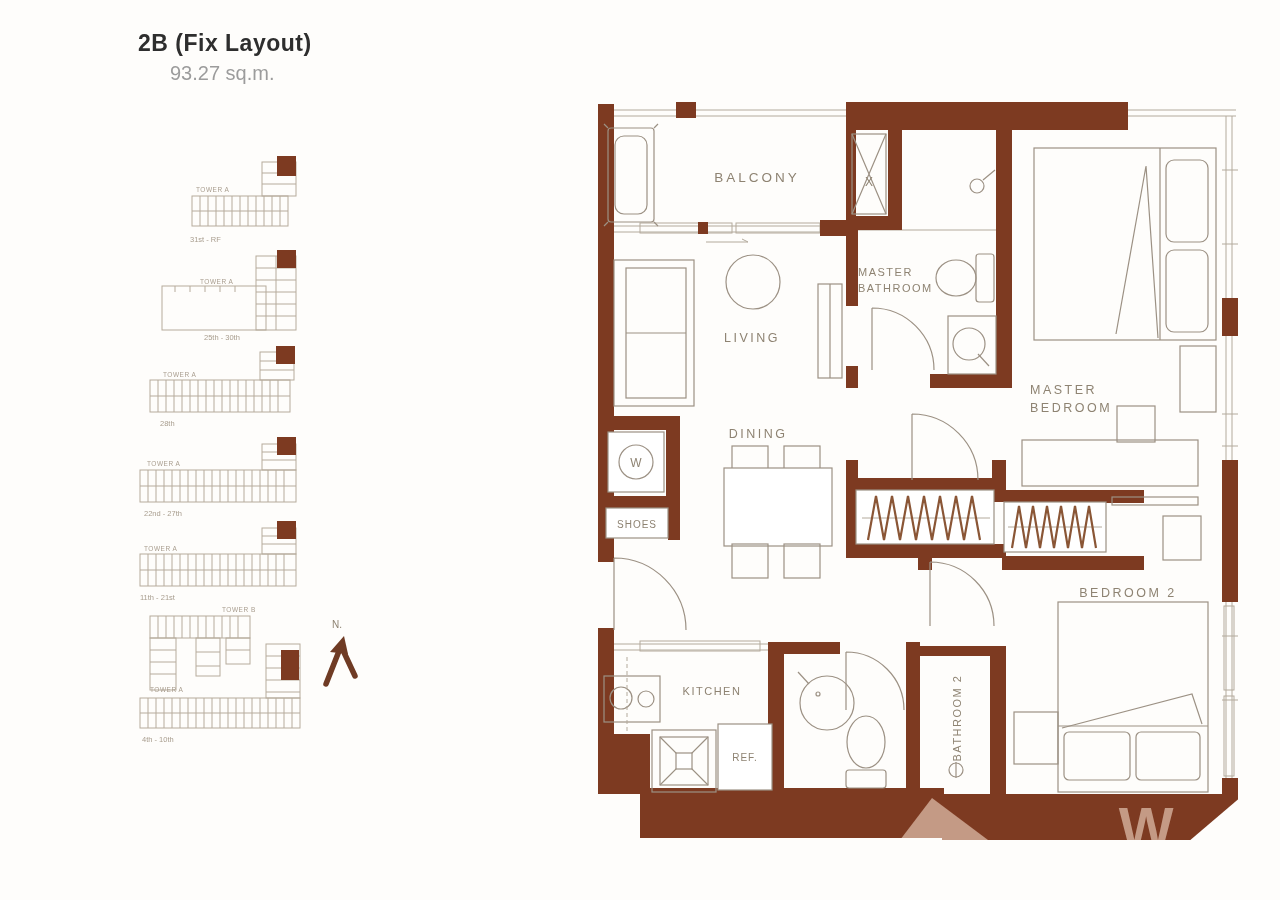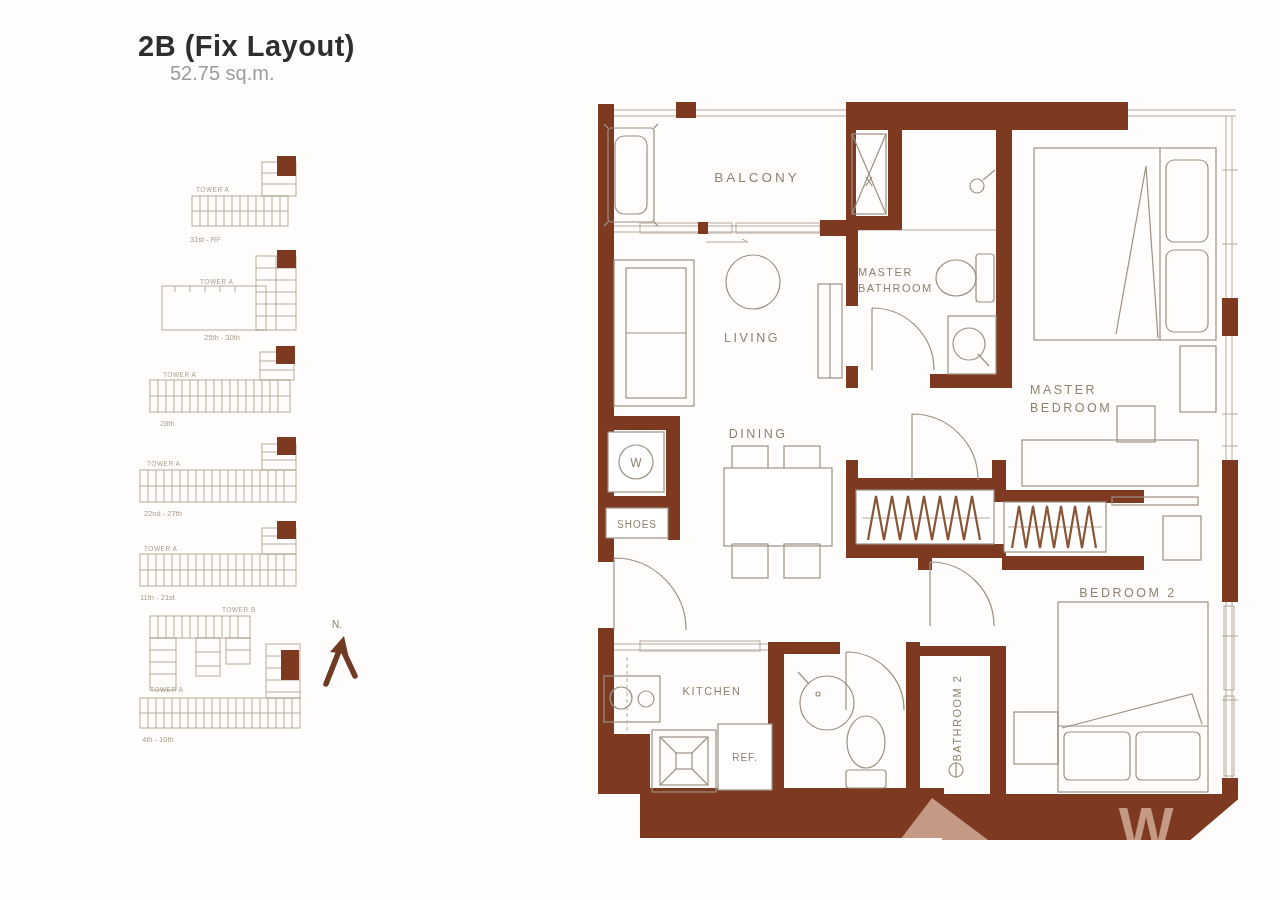--- a/index.html
+++ b/index.html
@@ -1,18 +1,18 @@
 <!DOCTYPE html>
 <html><head>
 <meta charset="utf-8">
 <style>
   html,body{margin:0;padding:0;background:#ffffff;}
   .stage{position:relative;width:1280px;height:900px;background:#fefdfb;overflow:hidden;
          font-family:"Liberation Sans",sans-serif;}
-  .title{position:absolute;left:138px;top:30px;font-size:29px;font-weight:bold;color:#2e2e2e;letter-spacing:.5px;}
+  .title{position:absolute;left:138px;top:30px;font-size:23px;font-weight:bold;color:#2e2e2e;letter-spacing:.5px;}
   .area{position:absolute;left:170px;top:62px;font-size:20px;color:#9c9c9c;}
   svg{position:absolute;left:0;top:0;}
   .w{fill:#7d3a21;}
   .f{fill:none;stroke:#9c9184;stroke-width:1.2;}
   .fw{fill:#ffffff;stroke:#9c9184;stroke-width:1.2;}
   .thin{fill:none;stroke:#b3aa9c;stroke-width:1;}
   .dash{fill:none;stroke:#b3aa9c;stroke-width:1;stroke-dasharray:4 3;}
   .kline{fill:none;stroke:#b6ab9c;stroke-width:1;}
   .hang{fill:none;stroke:#8a5636;stroke-width:2.2;}
   .t-room{font-size:12.5px;letter-spacing:2.5px;fill:#8e8372;}
@@ -25,21 +25,21 @@
   .t-kpf{font-size:7.5px;fill:#a89d8e;}
   .t-n{font-size:10px;fill:#8e8372;}
   .t-wm{font-size:58px;font-weight:bold;fill:#c49a85;}
 </style>
 </head>
 <body>
 
 <div class="stage">
 
   <div class="title">2B (Fix Layout)</div>
-  <div class="area">52.75 sq.m.</div>
+  <div class="area">93.27 sq.m.</div>
 
   <svg width="1280" height="900" viewBox="0 0 1280 900">
 
     <g>
       <text class="t-kp" x="196" y="192">TOWER A</text>
       <rect class="kline" x="192" y="196" width="96" height="30"></rect>
       <path class="kline" d="M192 211H288"></path>
       <path class="kline" d="M200 196V226M208 196V226M216 196V226M224 196V226M232 196V226M240 196V226M248 196V226M256 196V226M264 196V226M272 196V226M280 196V226"></path>
       <rect class="kline" x="262" y="162" width="34" height="34"></rect>
       <path class="kline" d="M262 173H296M262 184H296"></path>

